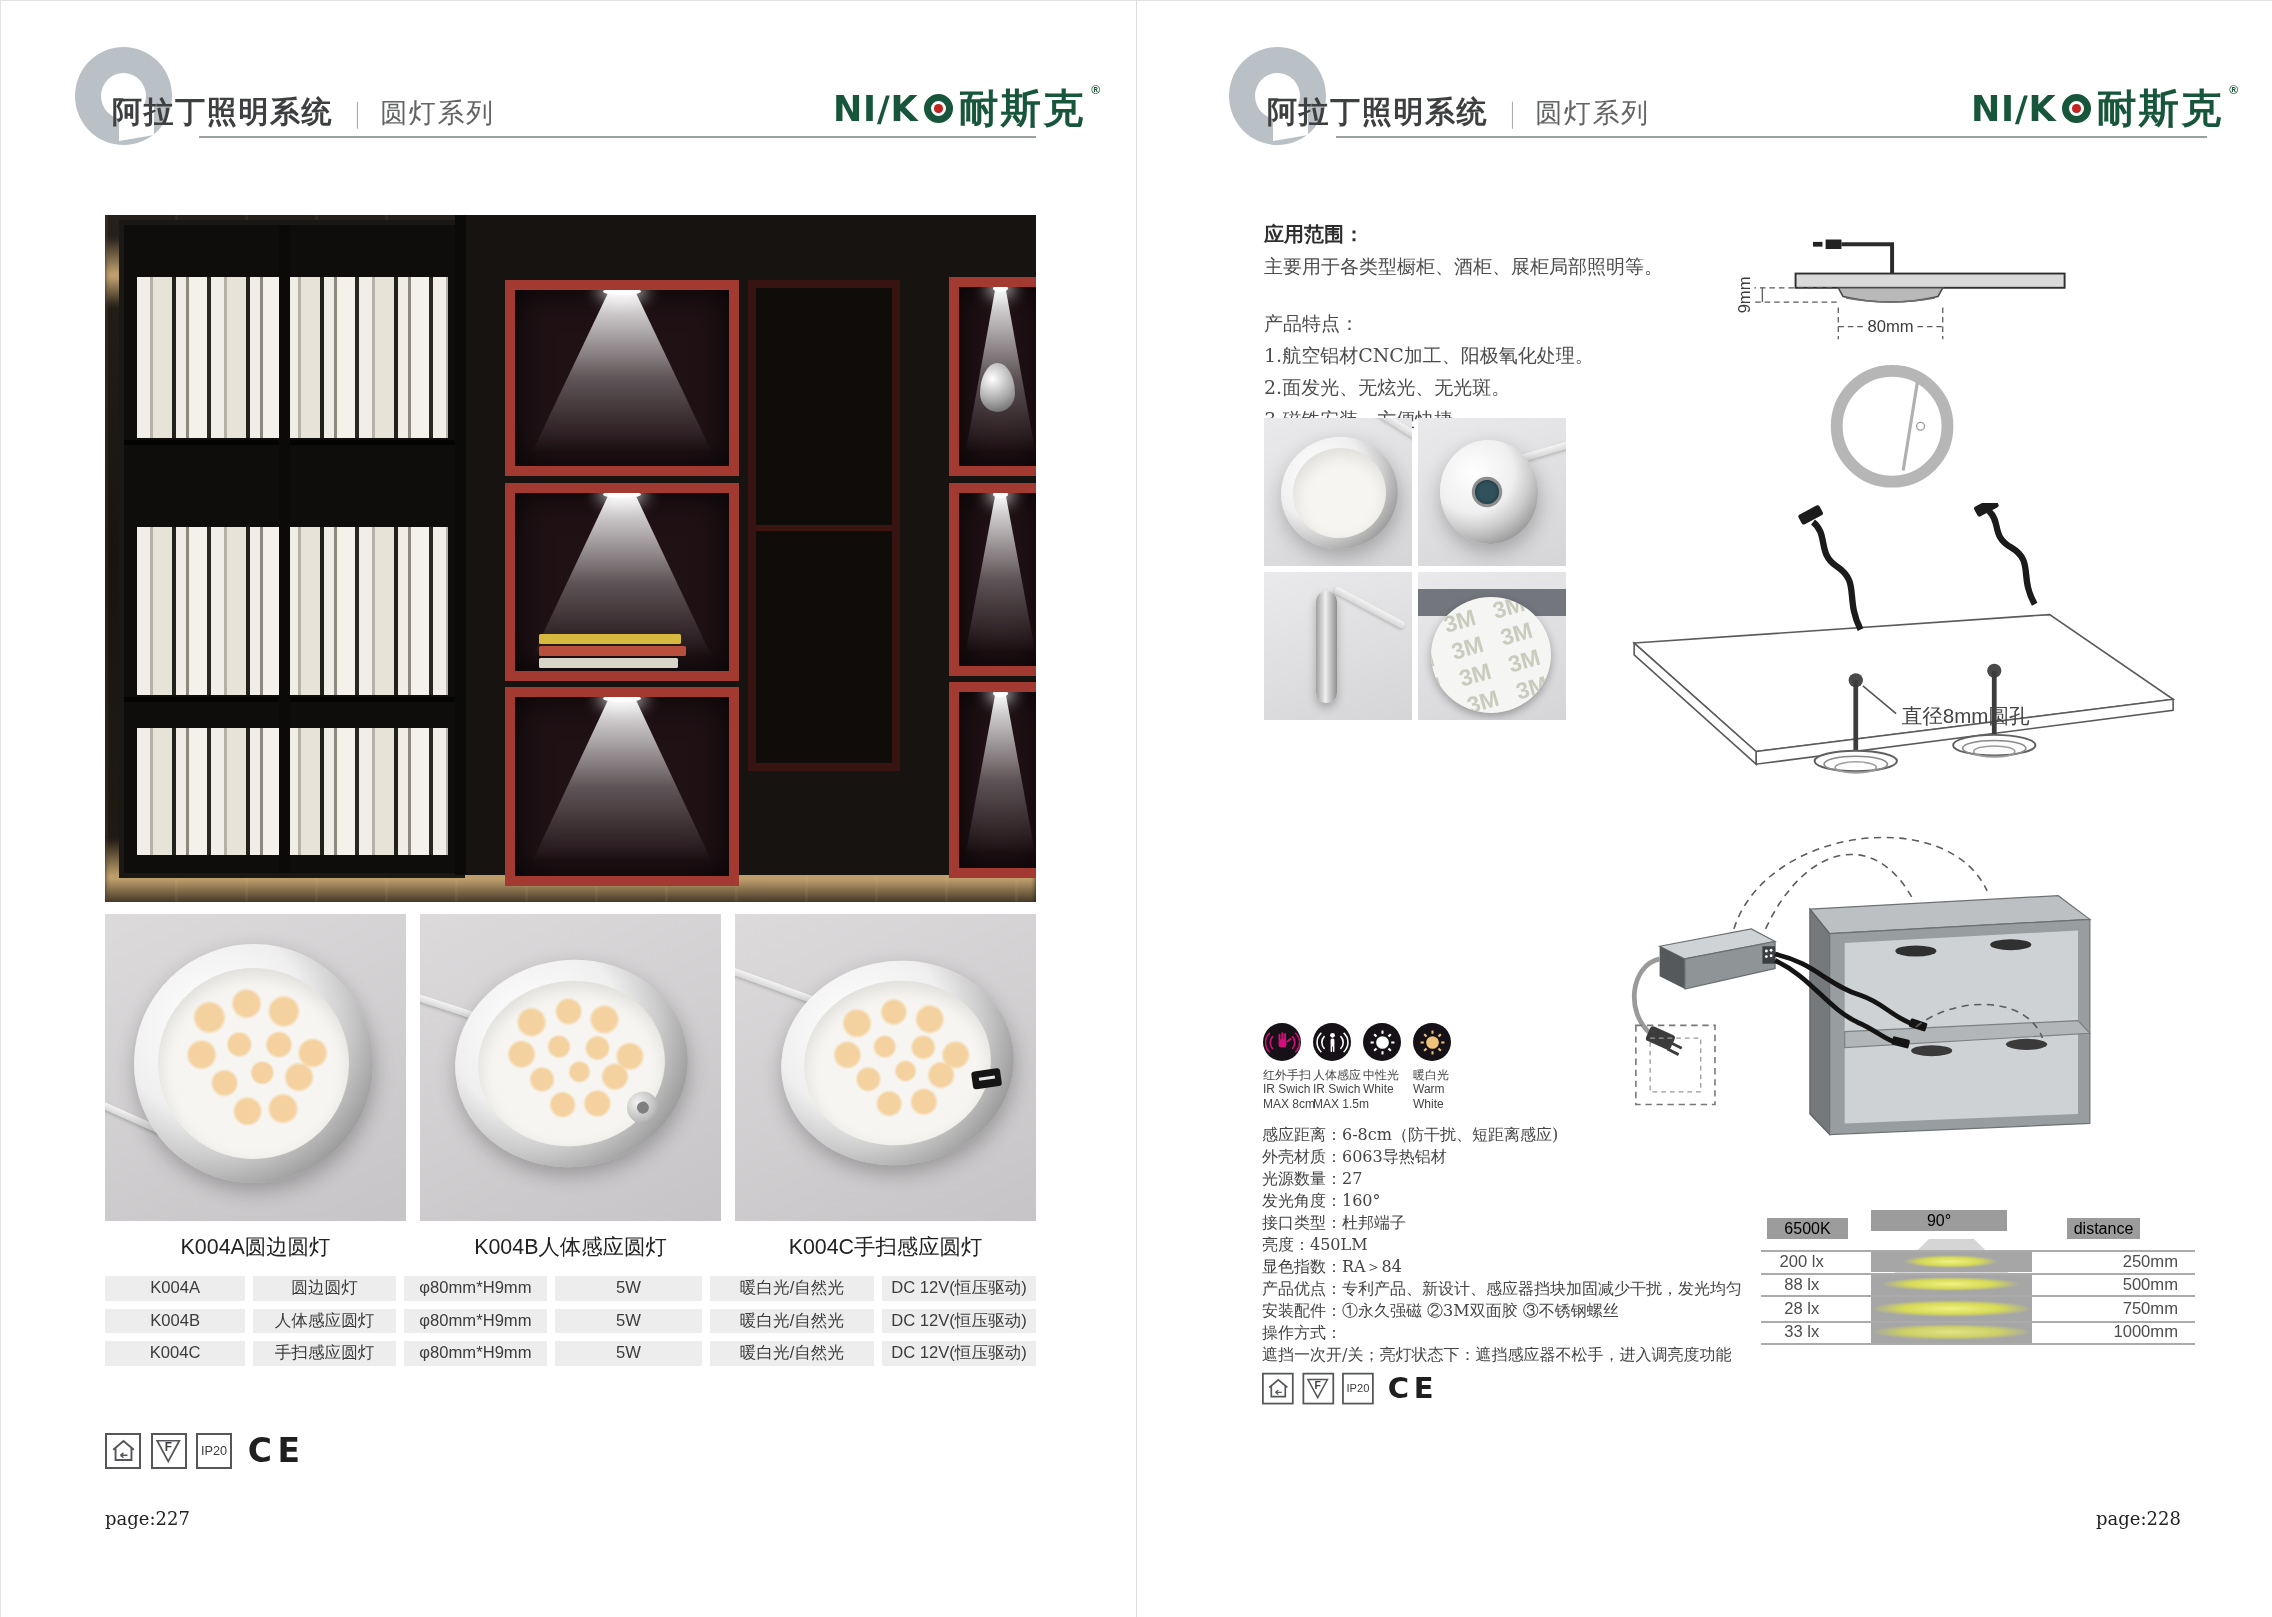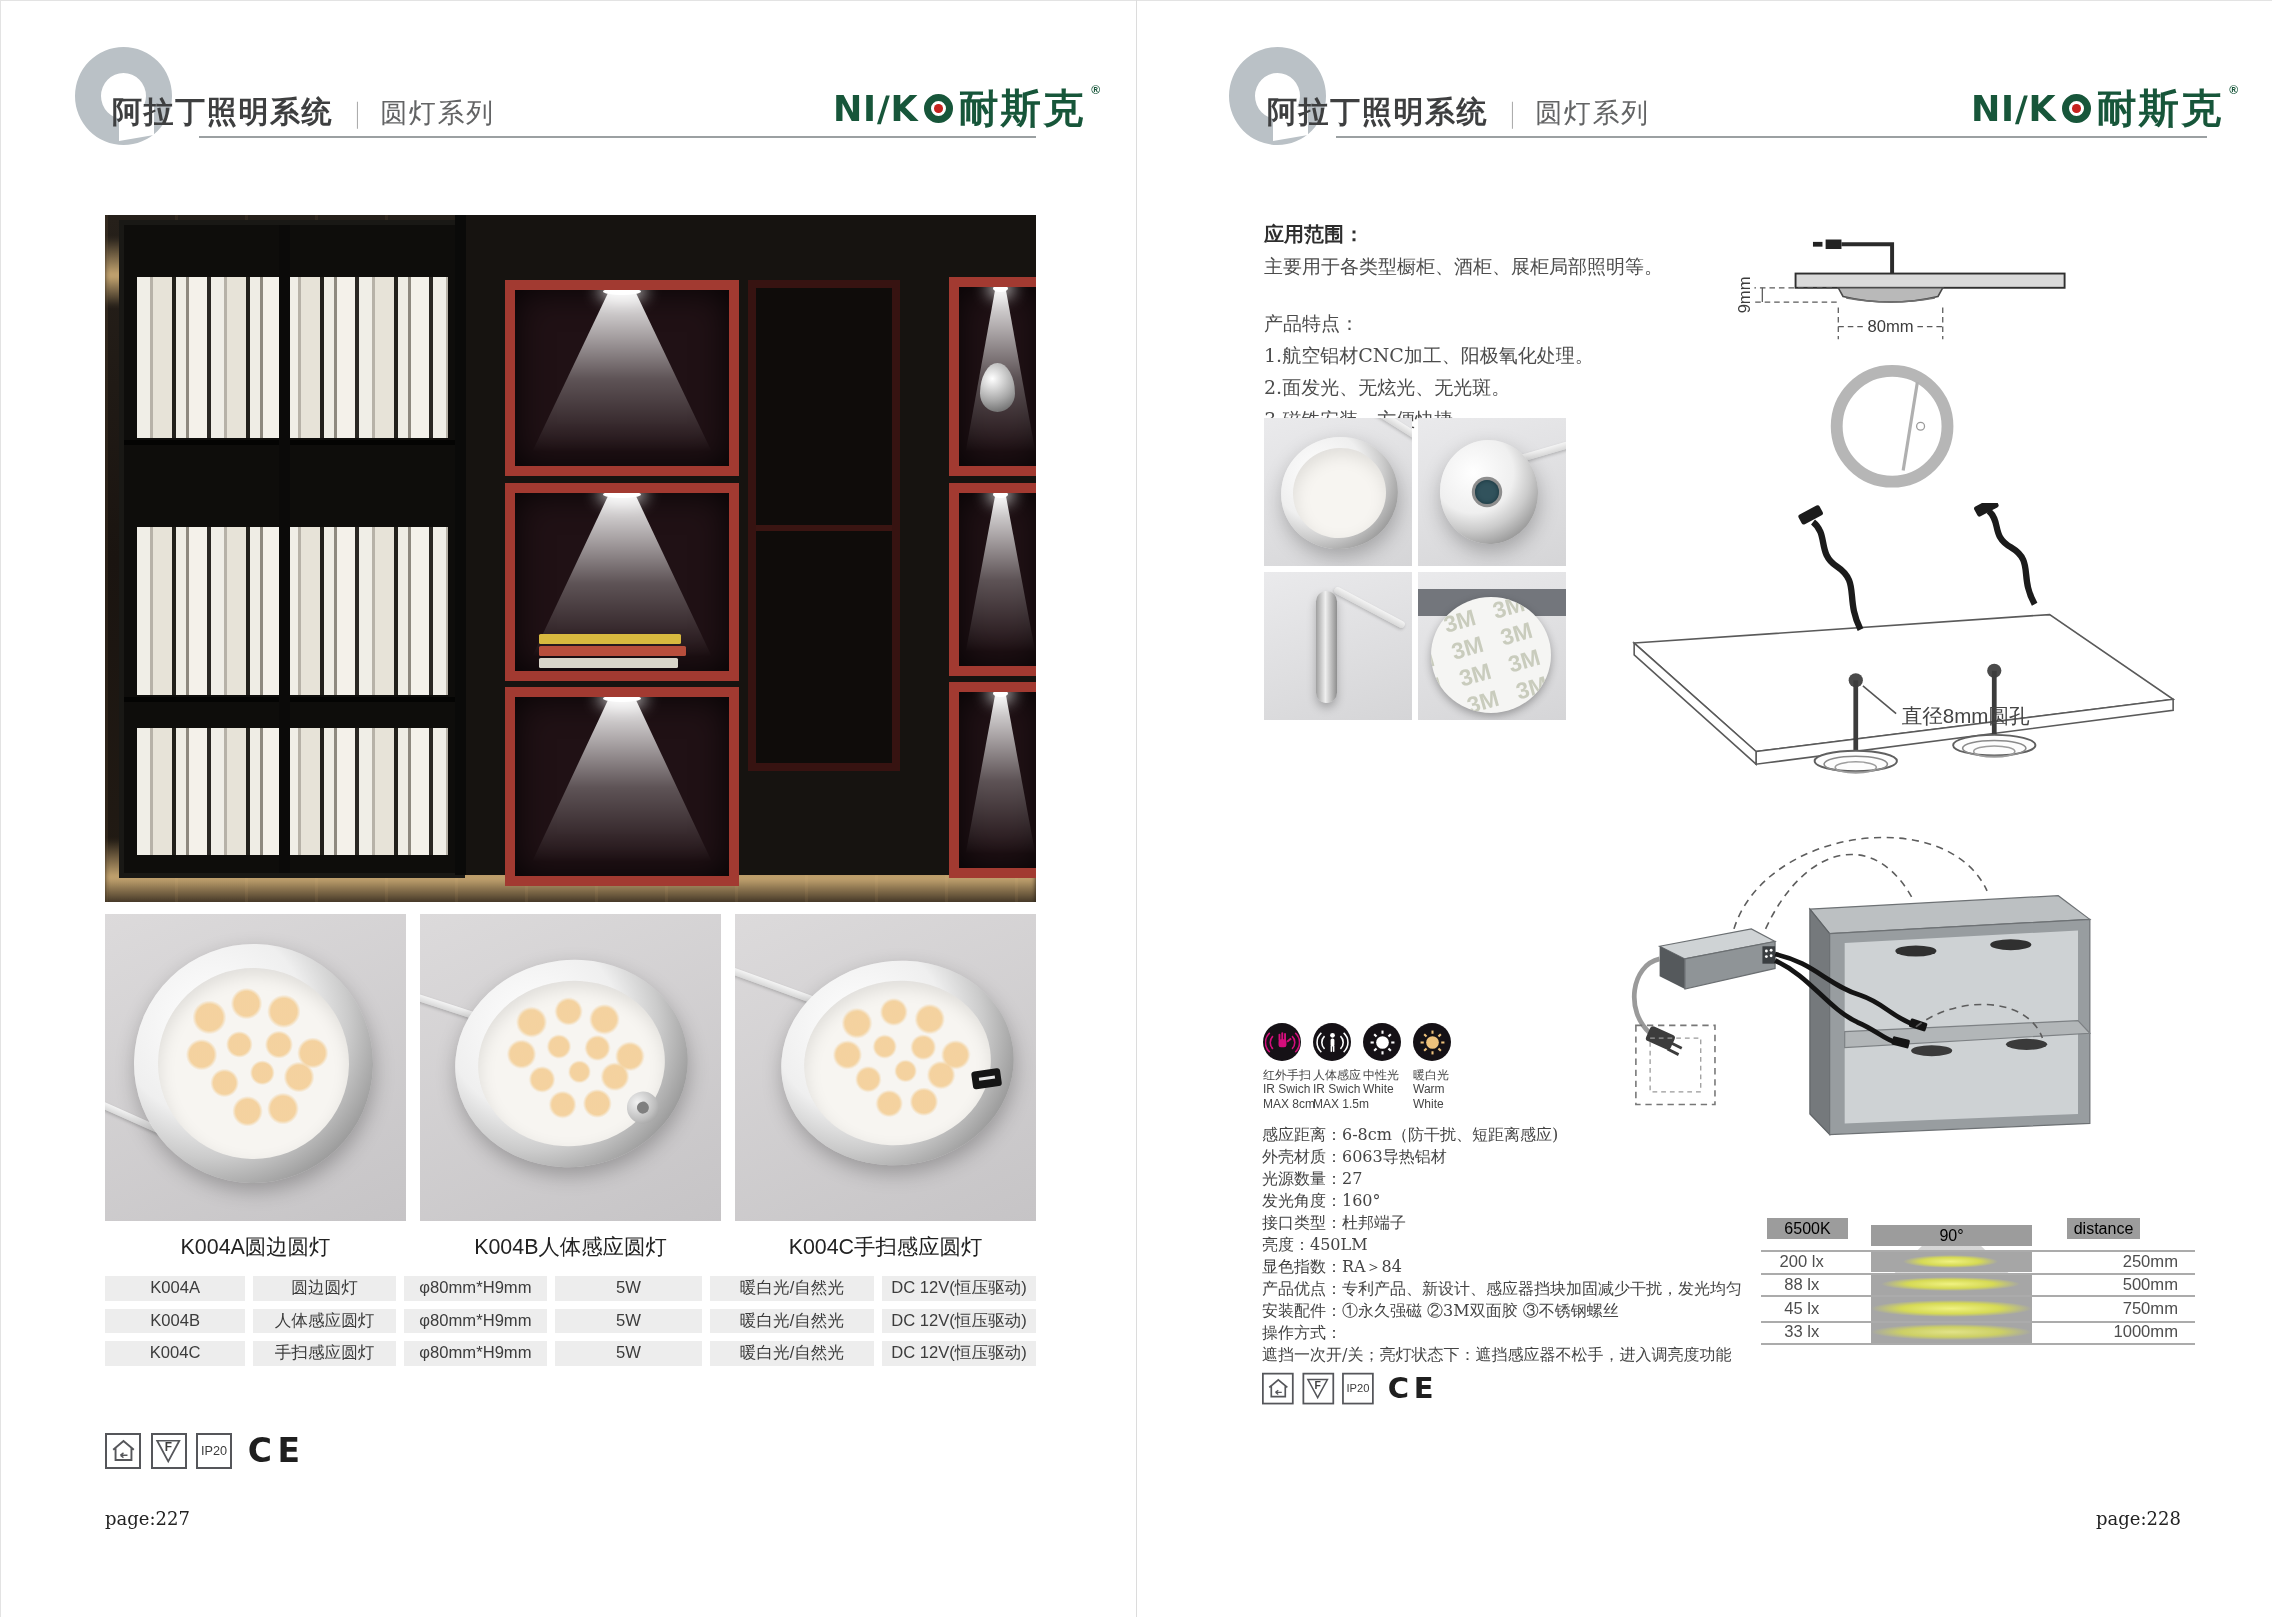--- a/index.html
+++ b/index.html
@@ -525,33 +525,33 @@
 </div>
 <div class="abs plabel" style="left:2096px;top:1508px;">page:228</div>
 
 <div class="abs" style="left:1751px;top:1210px;width:448px;height:158px;">
   <div class="dc-cone"></div>
   <div class="dc-band" style="top:40px;height:22px;"></div>
   <div class="dc-band" style="top:63px;height:22px;"></div>
   <div class="dc-band" style="top:86px;height:24.5px;"></div>
   <div class="dc-band" style="top:112px;height:21.4px;"></div>
   <div class="dc-box" style="left:16px;top:8px;width:81px;">6500K</div>
-  <div class="dc-box" style="left:120px;top:15px;width:161px;">90°</div>
+  <div class="dc-box" style="left:120px;top:0;width:136px;">90°</div>
   <div class="dc-box" style="left:316px;top:8px;width:73px;">distance</div>
   <div class="dc-line" style="top:40px;"></div>
   <div class="dc-line" style="top:63px;"></div>
   <div class="dc-line" style="top:85px;"></div>
   <div class="dc-line" style="top:111px;"></div>
   <div class="dc-line" style="top:133px;"></div>
   <div class="dc-ell" style="left:152px;top:45px;width:95px;height:12.7px;"></div>
   <div class="dc-ell" style="left:130px;top:67px;width:139px;height:14.2px;"></div>
   <div class="dc-ell" style="left:120px;top:90px;width:161px;height:16.6px;"></div>
   <div class="dc-ell" style="left:120px;top:114px;width:161px;height:16px;opacity:.8;"></div>
   <div class="dc-lux" style="top:42px;">200 lx</div>
   <div class="dc-lux" style="top:65px;">88 lx</div>
-  <div class="dc-lux" style="top:89px;">45 lx</div>
+  <div class="dc-lux" style="top:89px;">28 lx</div>
   <div class="dc-lux" style="top:112px;">33 lx</div>
   <div class="dc-dist" style="top:42px;">250mm</div>
   <div class="dc-dist" style="top:65px;">500mm</div>
   <div class="dc-dist" style="top:89px;">750mm</div>
   <div class="dc-dist" style="top:112px;">1000mm</div>
 </div>
 
 
 </body></html>

